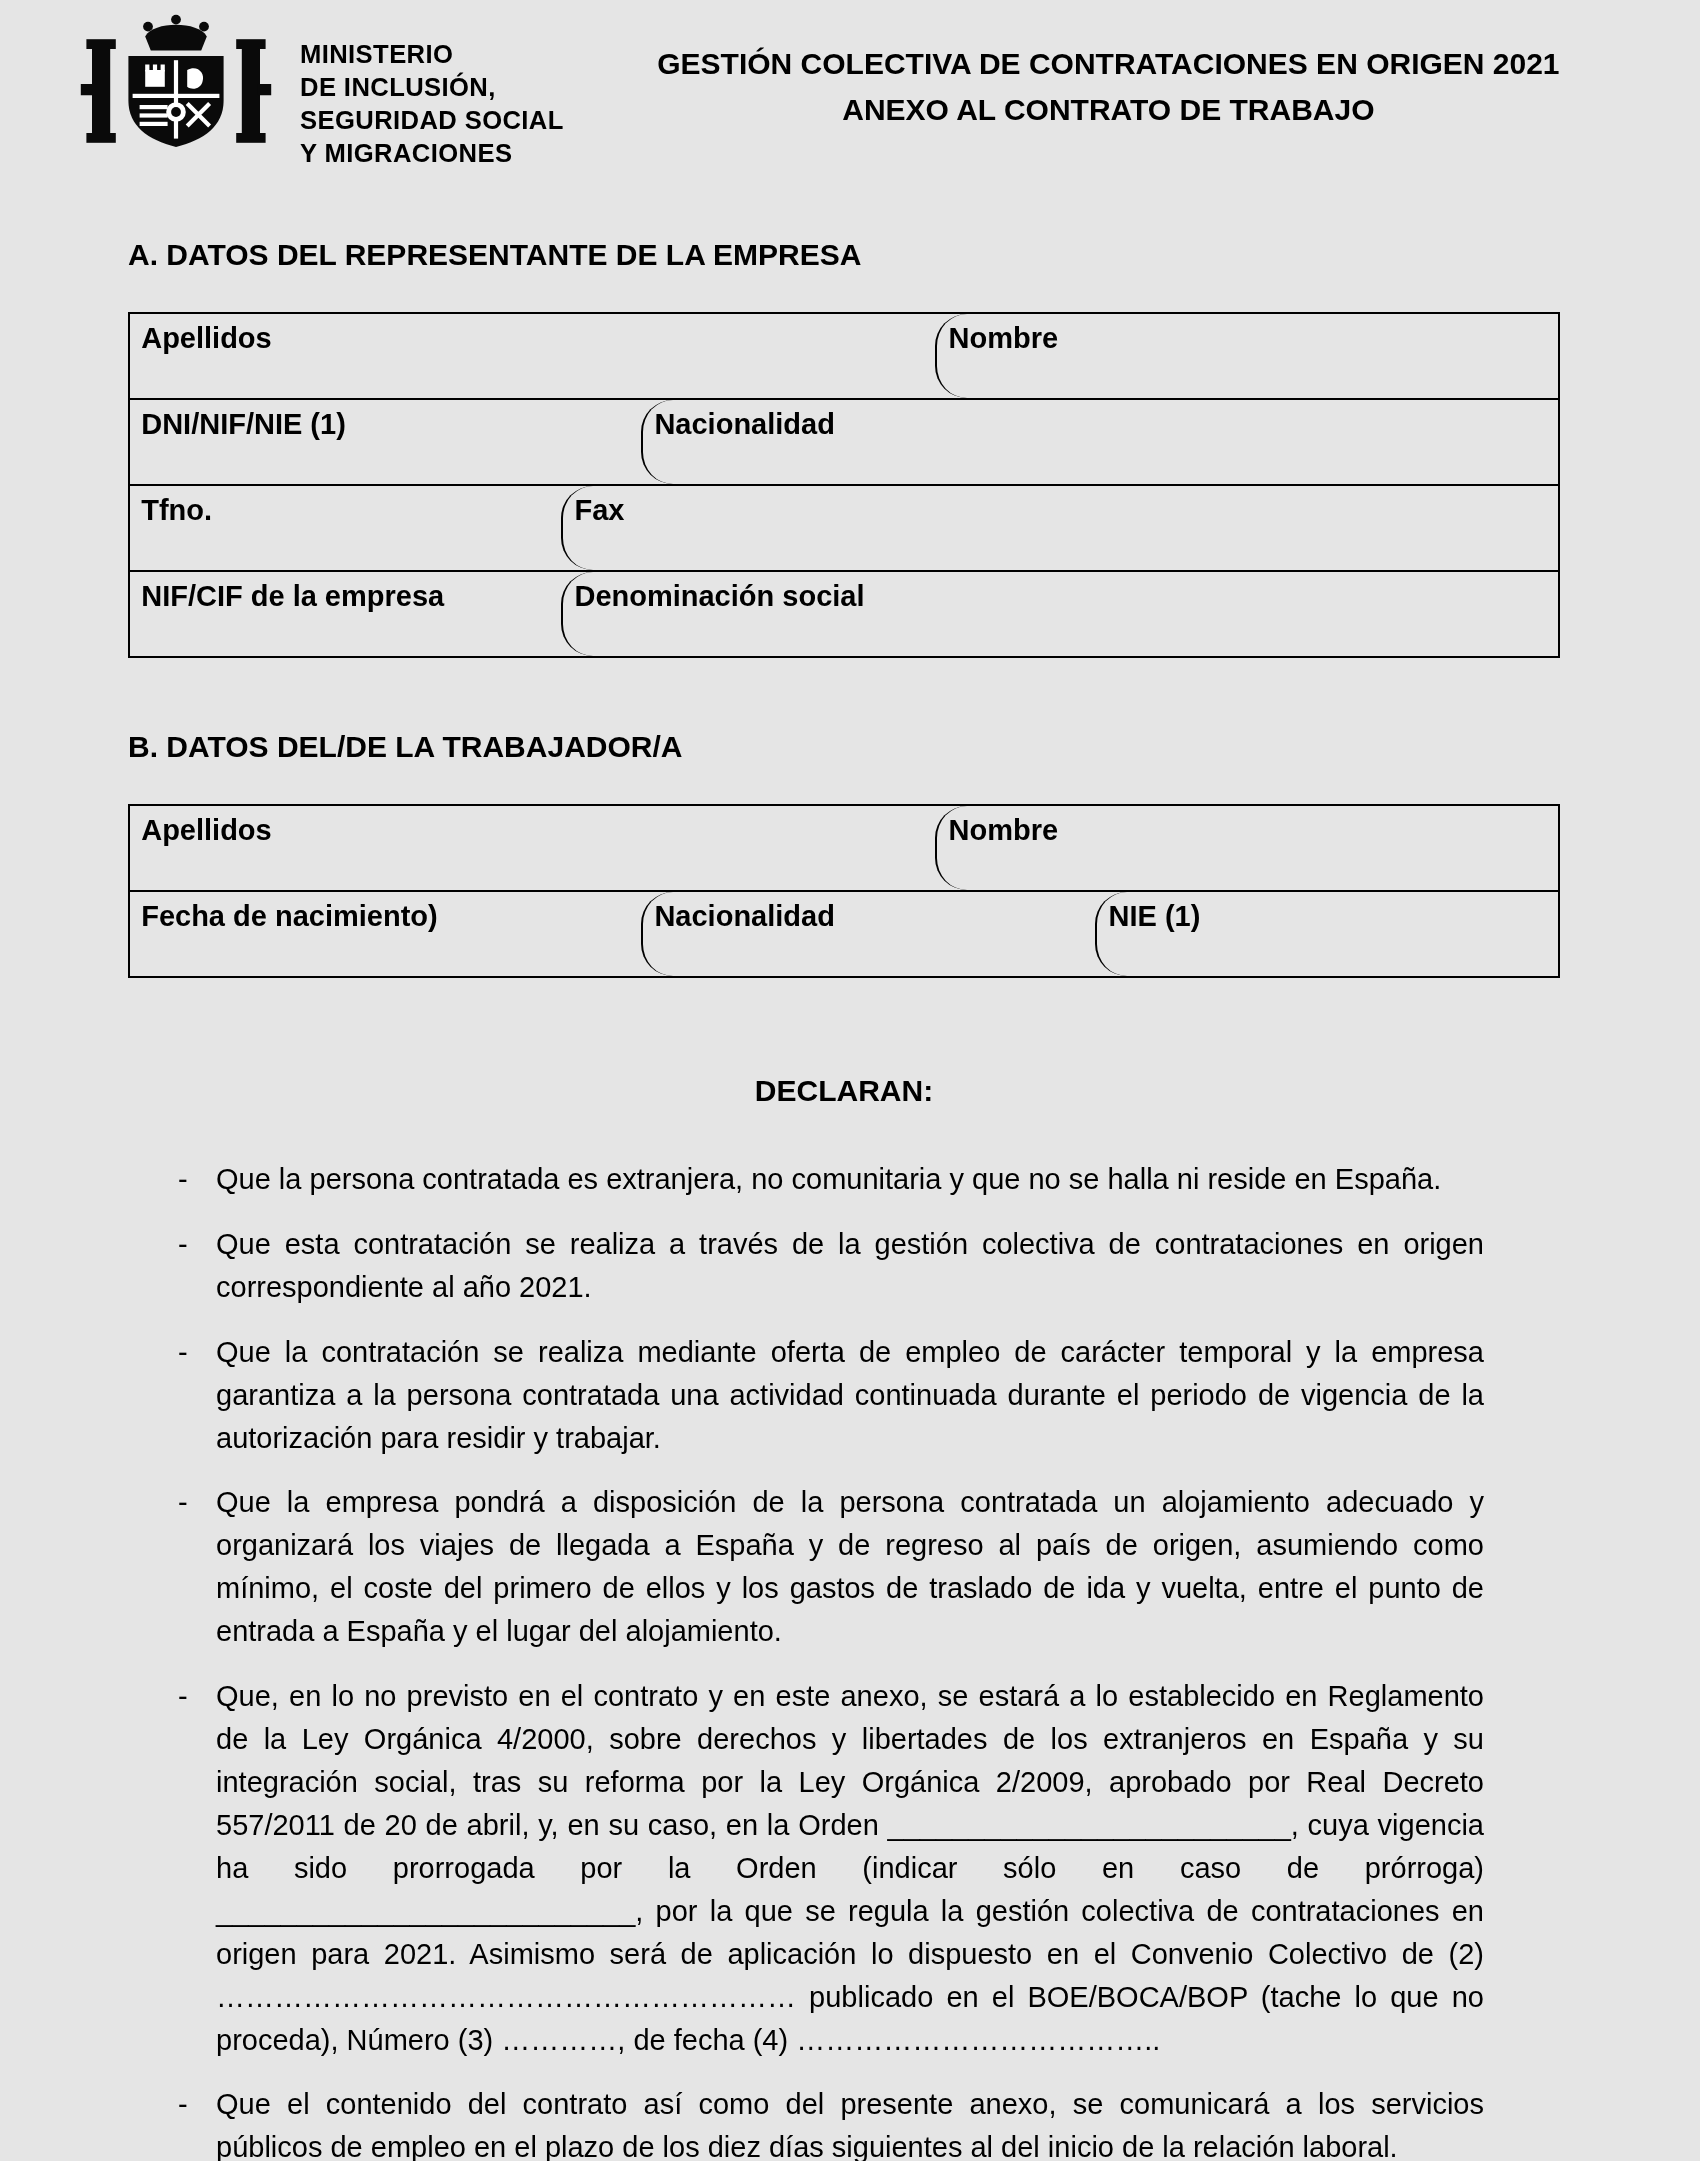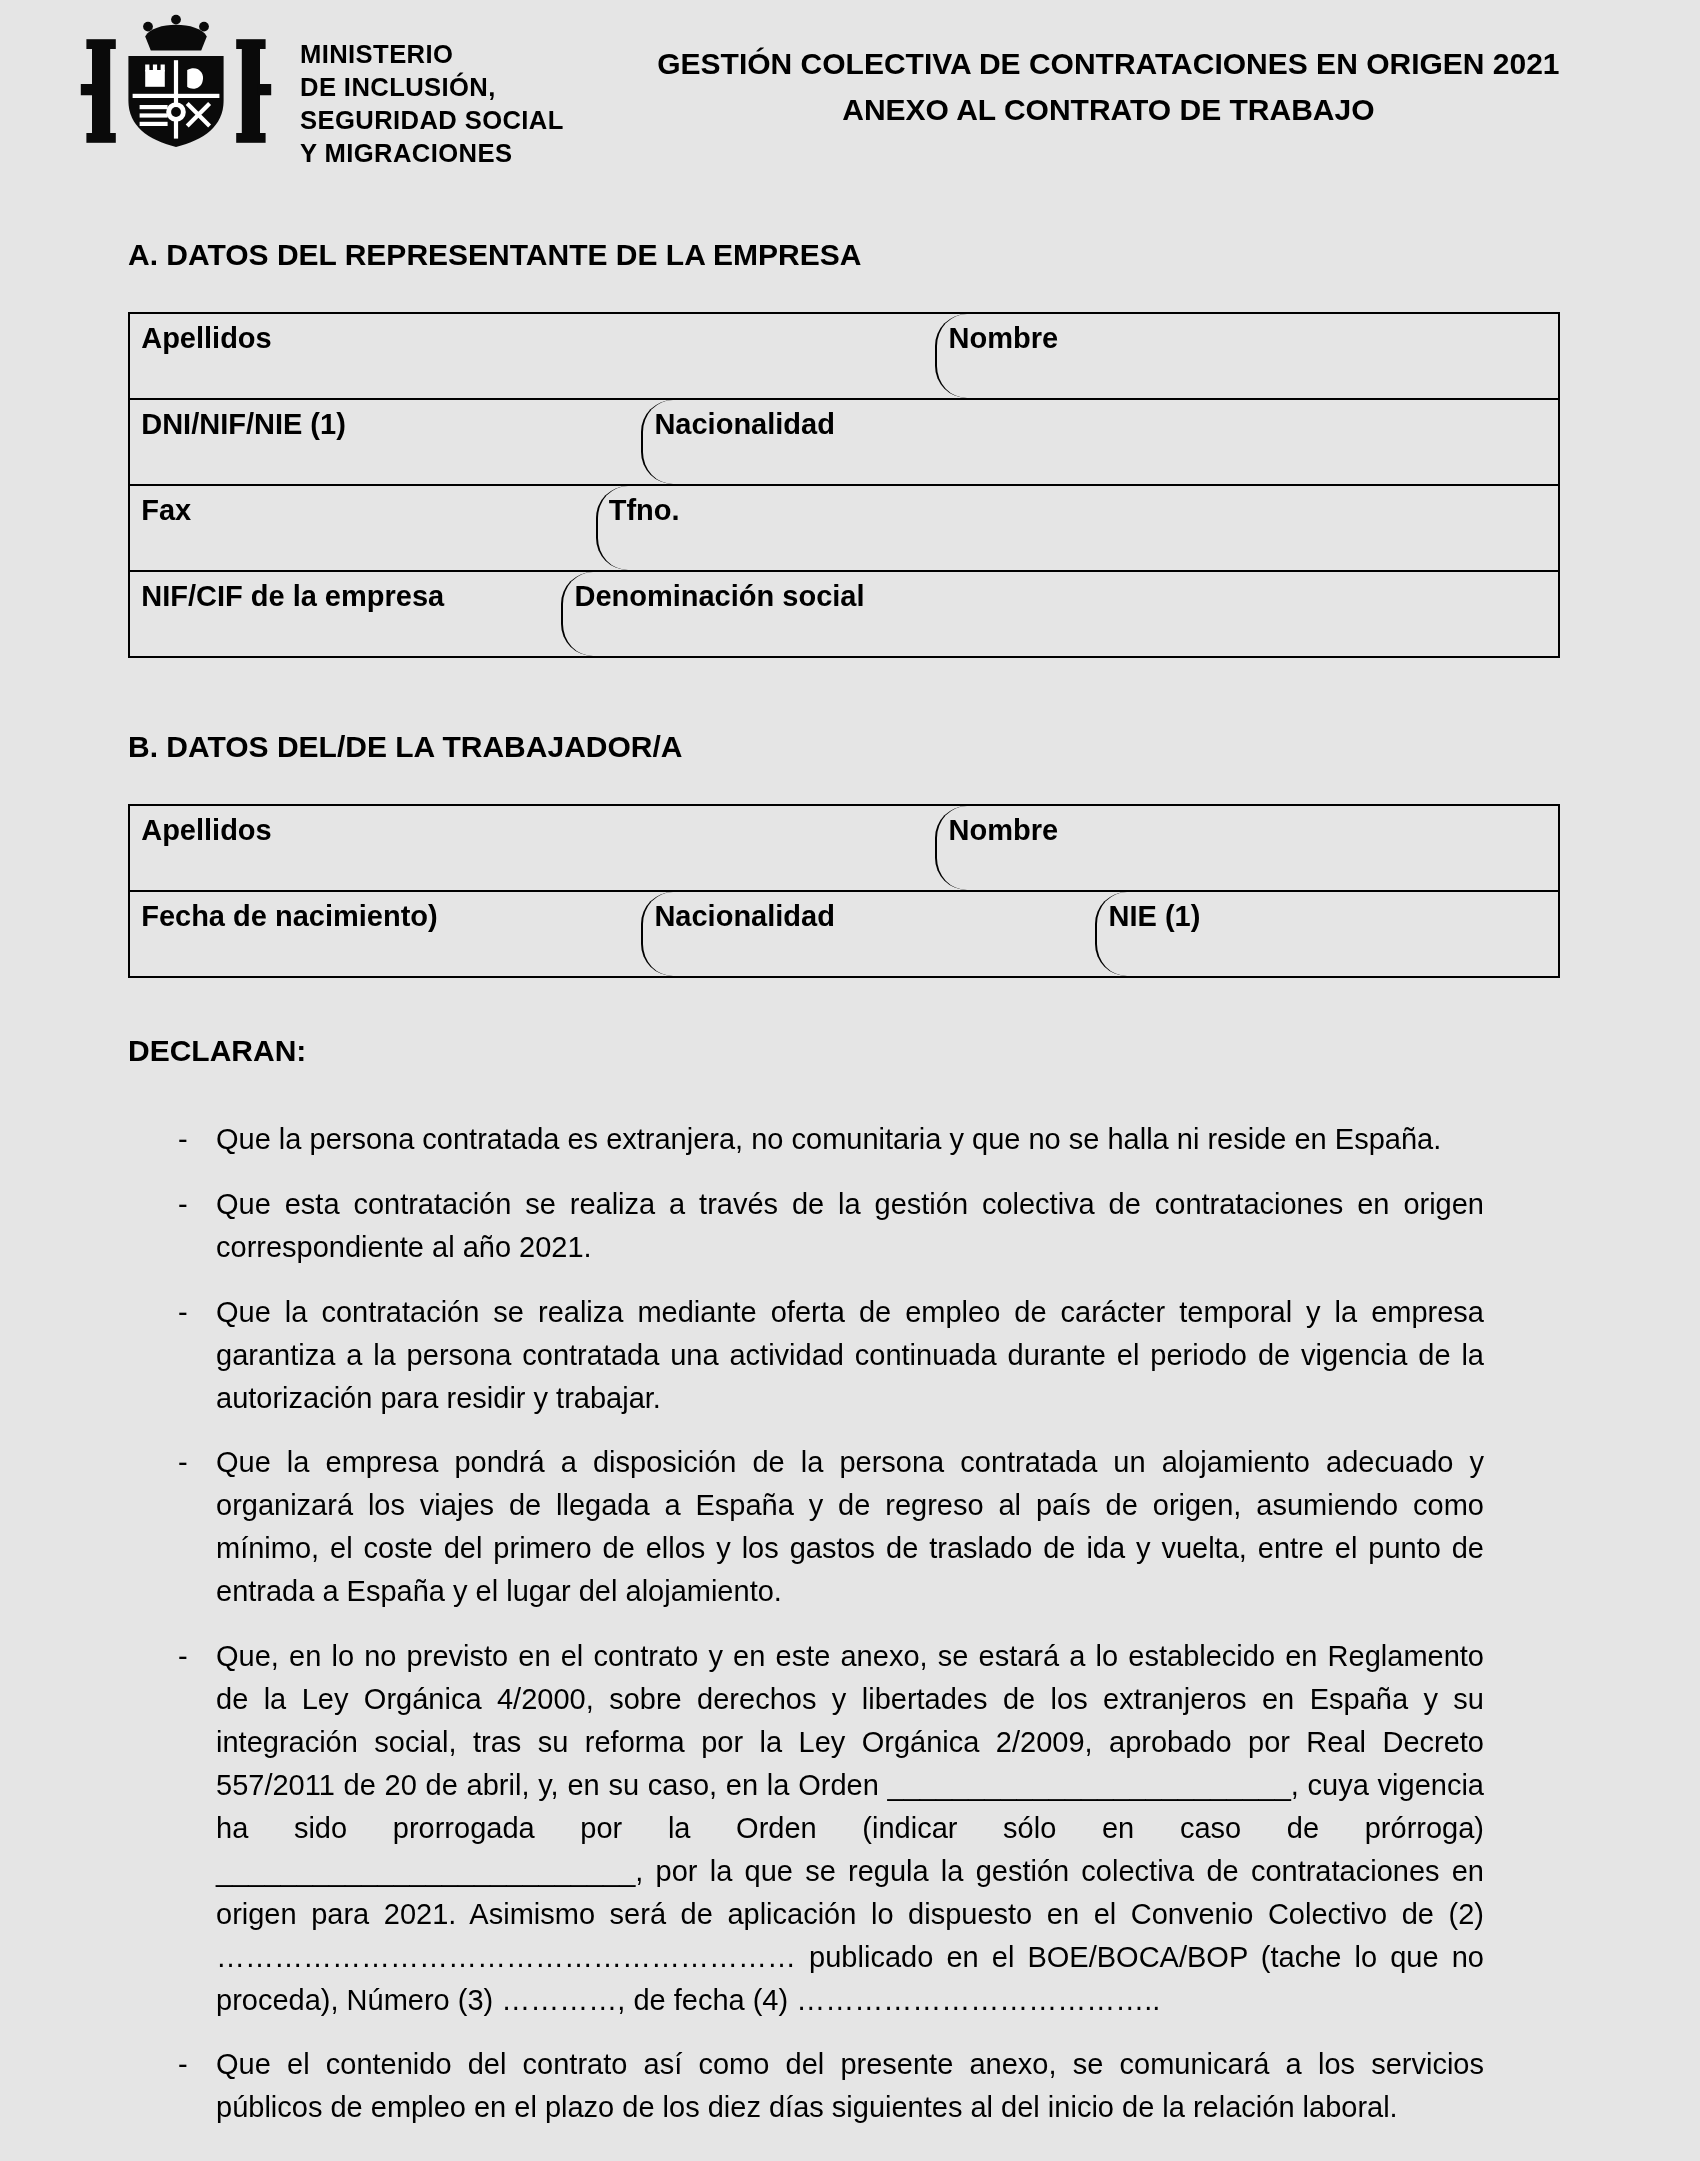--- a/index.html
+++ b/index.html
@@ -59,22 +59,22 @@
     border-radius: 32px;
   }
   .t-cell:first-child { border-left: none; }
   .t-cell .cell-label {
     font-weight: bold;
     font-size: 29px;
   }
   .flex1 { flex: 1; }
   
   .declaran-heading {
-    margin-top: 56px;
-    text-align: left;
+    margin-top: 96px;
+    text-align: center;
     font-weight: bold;
     font-size: 30px;
   }
   .decl-list {
     margin-top: 50px;
     padding-left: 50px;
     padding-right: 76px;
   }
   .decl-item {
     display: flex;
@@ -154,26 +154,26 @@
       </div>
       <div class="t-row">
         <div class="t-cell" style="width:35.8%">
           <span class="cell-label">DNI/NIF/NIE (1)</span>
         </div>
         <div class="t-cell flex1">
           <span class="cell-label">Nacionalidad</span>
         </div>
       </div>
       <div class="t-row">
+        <div class="t-cell" style="width:30.2%">
+          <span class="cell-label">Tfno.</span>
+        </div>
         <div class="t-cell" style="width:32.6%">
           <span class="cell-label">Fax</span>
         </div>
-        <div class="t-cell" style="width:30.2%">
-          <span class="cell-label">Tfno.</span>
-        </div>
       </div>
       <div class="t-row">
         <div class="t-cell" style="width:30.2%">
           <span class="cell-label">NIF/CIF de la empresa</span>
         </div>
         <div class="t-cell flex1">
           <span class="cell-label">Denominación social</span>
         </div>
       </div>
     </div>

